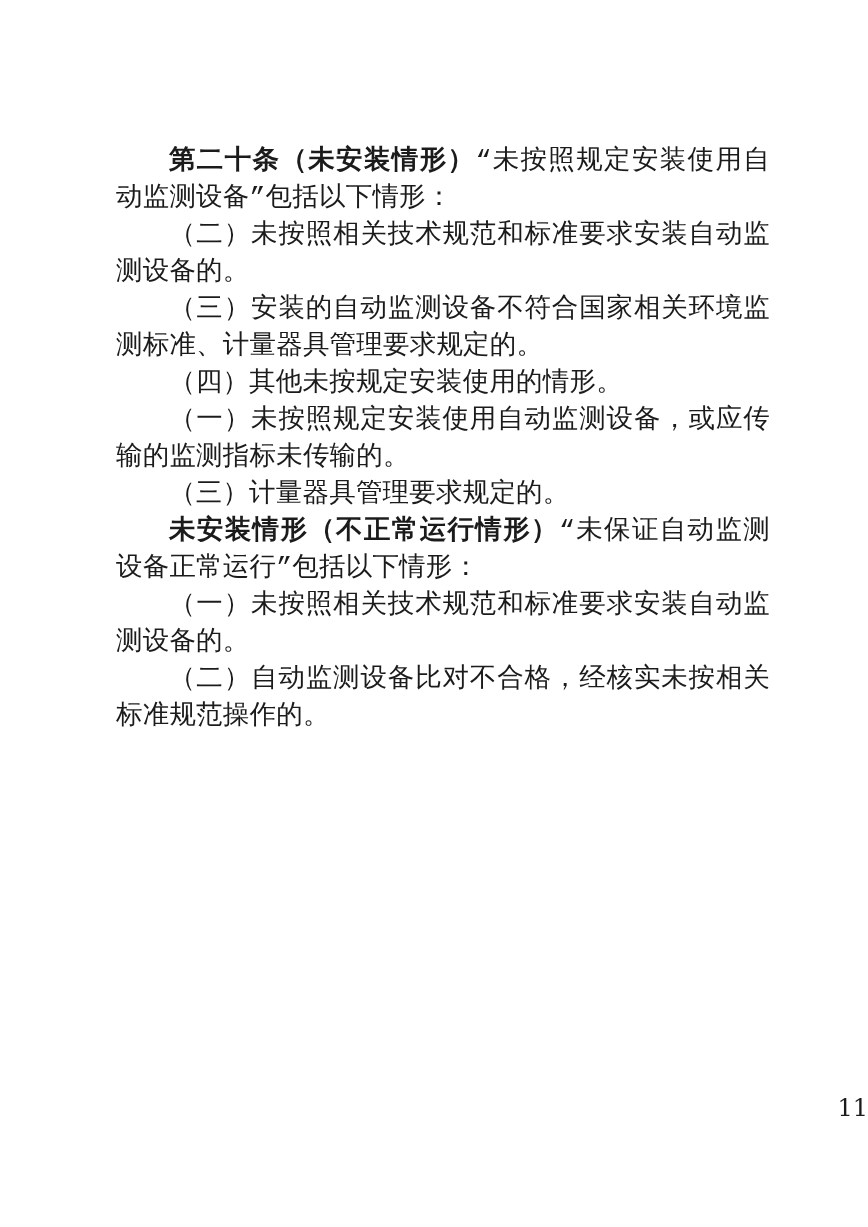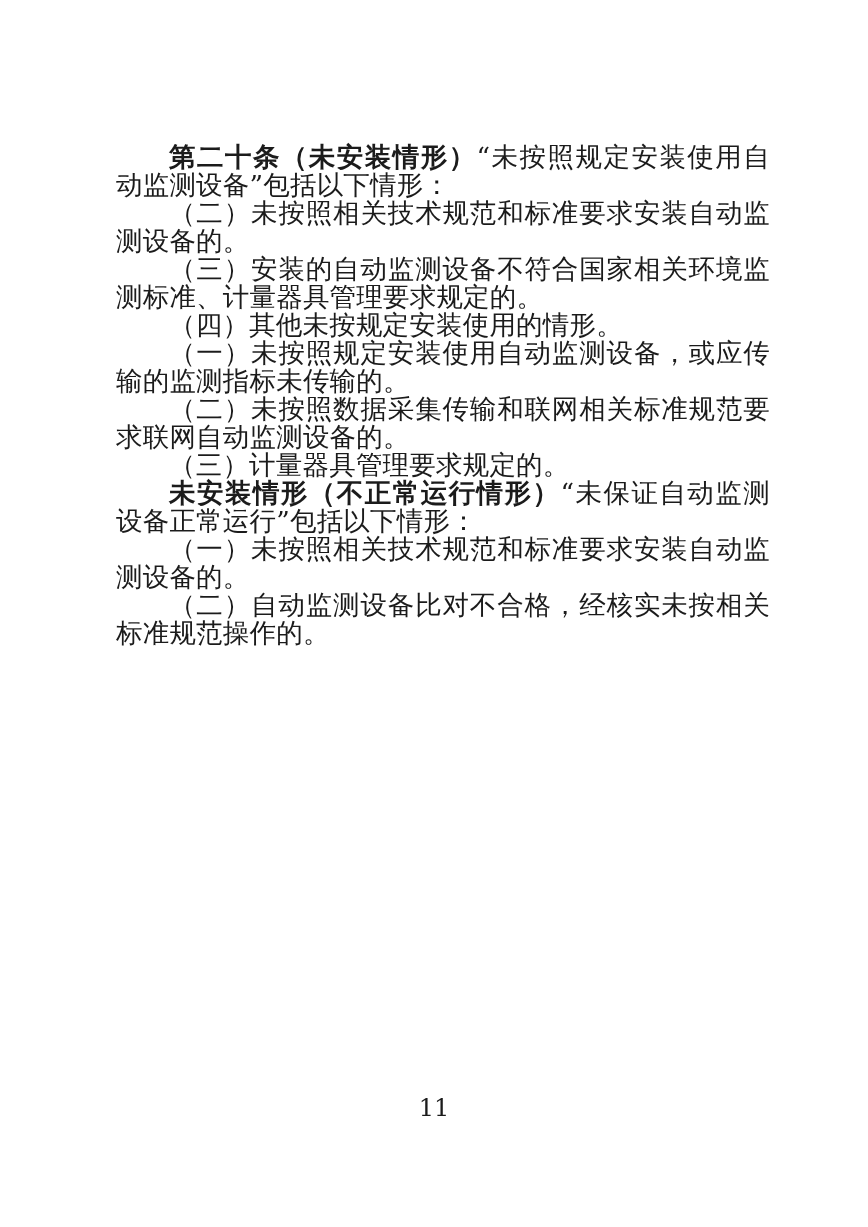--- a/index.html
+++ b/index.html
@@ -22,45 +22,46 @@
   .text-block {
     position: absolute;
     left: 116px;
     top: 143px;
     width: 654px;
   }
   .para {
     margin: 0;
     padding: 0;
     font-size: 26.5px;
-    line-height: 28px;
+    line-height: 37px;
     color: #1b1b1b;
     text-indent: 53px;
     text-align: justify;
     text-justify: inter-character;
     letter-spacing: 0.2px;
     word-break: break-all;
+    font-family: Liberation Mono, monospace;
     -webkit-font-smoothing: antialiased;
   }
   .para.article {
     
   }
   .para .hd {
     font-weight: 700;
     letter-spacing: 0.2px;
   }
   .para .bodytxt {
     font-weight: 400;
   }
   .page-number {
     position: absolute;
     left: 0;
     right: 0;
     top: 1093px;
-    text-align: center;
+    text-align: right;
     font-size: 24px;
     line-height: 30px;
     color: #1b1b1b;
     font-family: "DejaVu Serif", "Liberation Serif", serif;
   }
   
   .scan-tint {
     position: absolute;
     inset: 0;
     pointer-events: none;
@@ -72,21 +73,20 @@
 
 <div class="page">
 
   <div class="text-block">
 
   <p class="para article"><span class="hd">第二十条（未安装情形）</span><span class="bodytxt">“未按照规定安装使用自动监测设备”包括以下情形：</span></p>
       <p class="para"><span class="bodytxt">（二）未按照相关技术规范和标准要求安装自动监测设备的。</span></p>
       <p class="para"><span class="bodytxt">（三）安装的自动监测设备不符合国家相关环境监测标准、计量器具管理要求规定的。</span></p>
       <p class="para"><span class="bodytxt">（四）其他未按规定安装使用的情形。</span></p>
       <p class="para"><span class="bodytxt">（一）未按照规定安装使用自动监测设备，或应传输的监测指标未传输的。</span></p>
-      <p class="para"><span class="bodytxt">（二）未按照数据采集传输和联网相关标准规范要求联网自动监测设备的。</span></p>
       <p class="para"><span class="bodytxt">（三）计量器具管理要求规定的。</span></p>
       <p class="para article"><span class="hd">未安装情形（不正常运行情形）</span><span class="bodytxt">“未保证自动监测设备正常运行”包括以下情形：</span></p>
       <p class="para"><span class="bodytxt">（一）未按照相关技术规范和标准要求安装自动监测设备的。</span></p>
       <p class="para"><span class="bodytxt">（二）自动监测设备比对不合格，经核实未按相关标准规范操作的。</span></p>
     </div>
 
   <div class="page-number">11</div>
 
   <div class="scan-tint"></div>
 </div>

